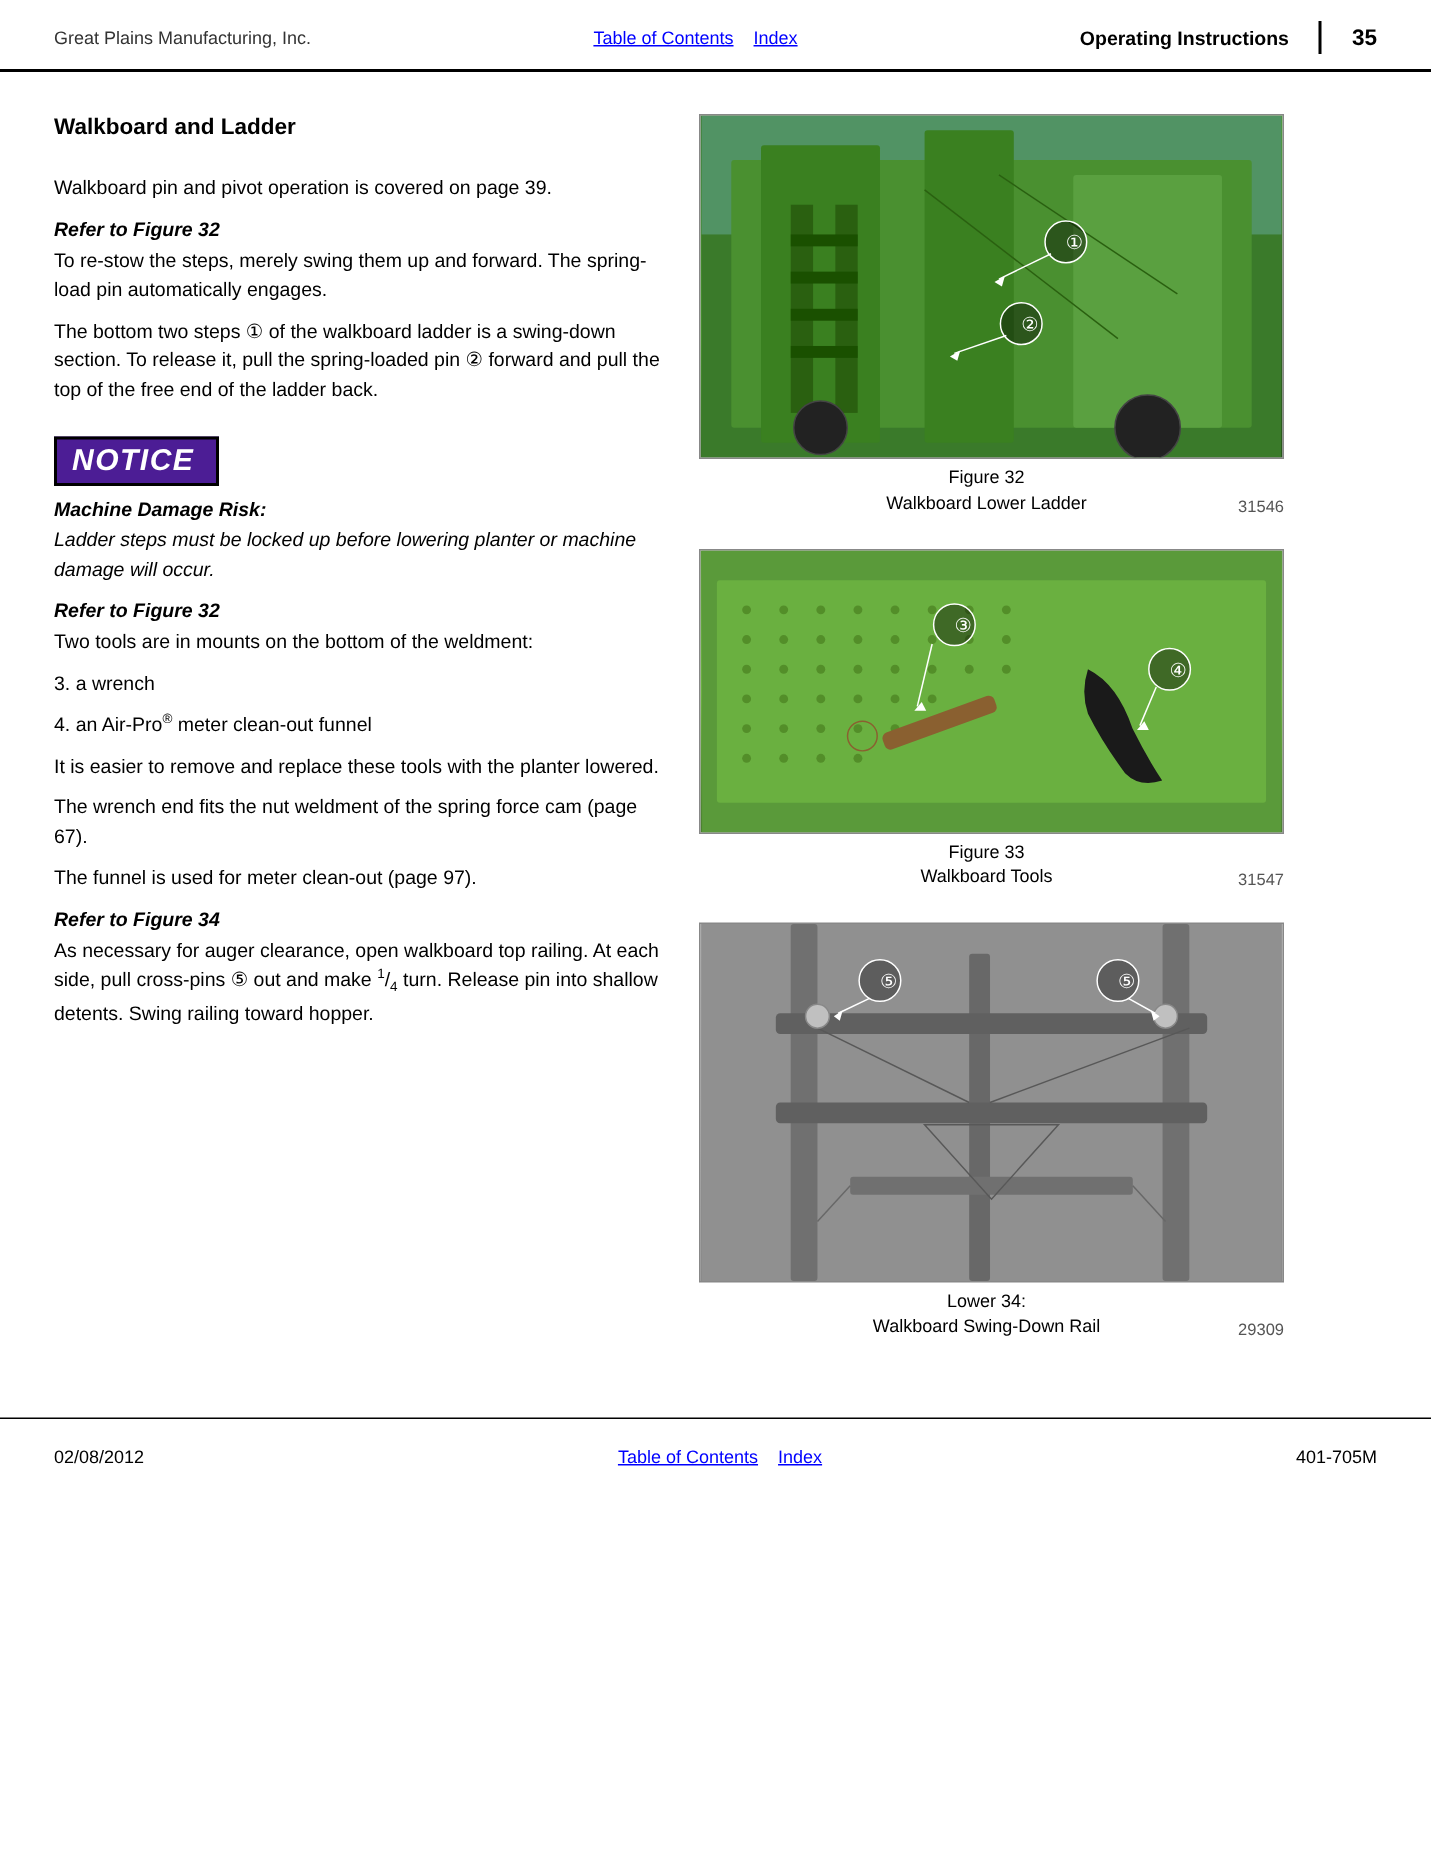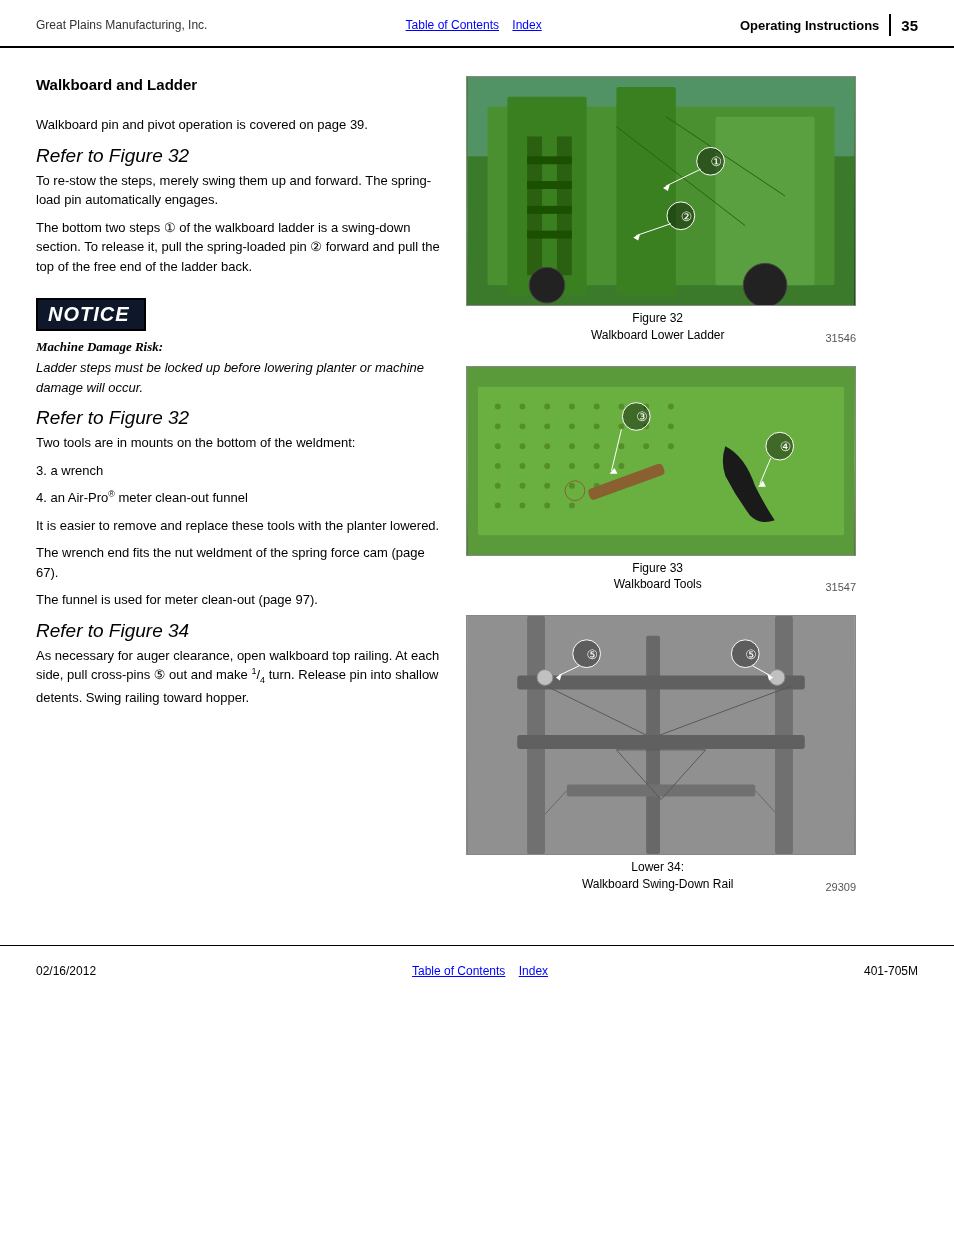--- a/index.html
+++ b/index.html
@@ -35,21 +35,21 @@
     .header-center a, .header-center .link {
       color: #00f;
       text-decoration: underline;
       cursor: pointer;
     }
     .header-right {
       font-size: 13px;
       font-weight: bold;
       display: flex;
       align-items: center;
-      gap: 10px;
+      gap: 20px;
     }
     .header-right .divider {
       width: 2px;
       height: 22px;
       background: #000;
       display: inline-block;
     }
     .header-right .page-num {
       font-size: 15px;
       font-weight: bold;
@@ -81,47 +81,46 @@
       font-weight: bold;
       margin-bottom: 22px;
     }
     .body-text {
       font-size: 13px;
       line-height: 1.5;
       margin-bottom: 8px;
     }
     .refer-italic {
       font-style: italic;
-      font-weight: normal;
-      font-size: 19px;
+      font-weight: bold;
+      font-size: 13px;
       margin-bottom: 4px;
       margin-top: 10px;
     }
     
     .notice-box {
       display: inline-flex;
       align-items: center;
-      background: #0f172a;
+      background: #4c1d95;
       border: 2.5px solid #000;
       padding: 3px 14px 3px 10px;
       margin: 14px 0 8px 0;
     }
     .notice-box .notice-text {
       font-size: 20px;
       font-weight: bold;
       color: #fff;
       font-style: italic;
       letter-spacing: 1px;
     }
     .notice-title {
       font-style: italic;
       font-weight: bold;
       font-size: 13px;
       margin-bottom: 3px;
-      font-family: Liberation Serif, serif;
     }
     .notice-body {
       font-style: italic;
       font-size: 13px;
       line-height: 1.5;
       margin-bottom: 4px;
     }
     
     .figure-block {
       margin-bottom: 22px;
@@ -427,21 +426,21 @@
             <div>Walkboard Swing-Down Rail</div>
           </div>
           <div class="fig-caption-num">29309</div>
         </div>
       </div>
 
     </div>
   </div>
 
   <div class="footer">
-    <div>02/16/2012</div>
+    <div>02/08/2012</div>
     <div>
       <span class="link">Table of Contents</span>
       &nbsp;&nbsp;
       <span class="link">Index</span>
     </div>
     <div>401-705M</div>
   </div>
 
 </div>
 

